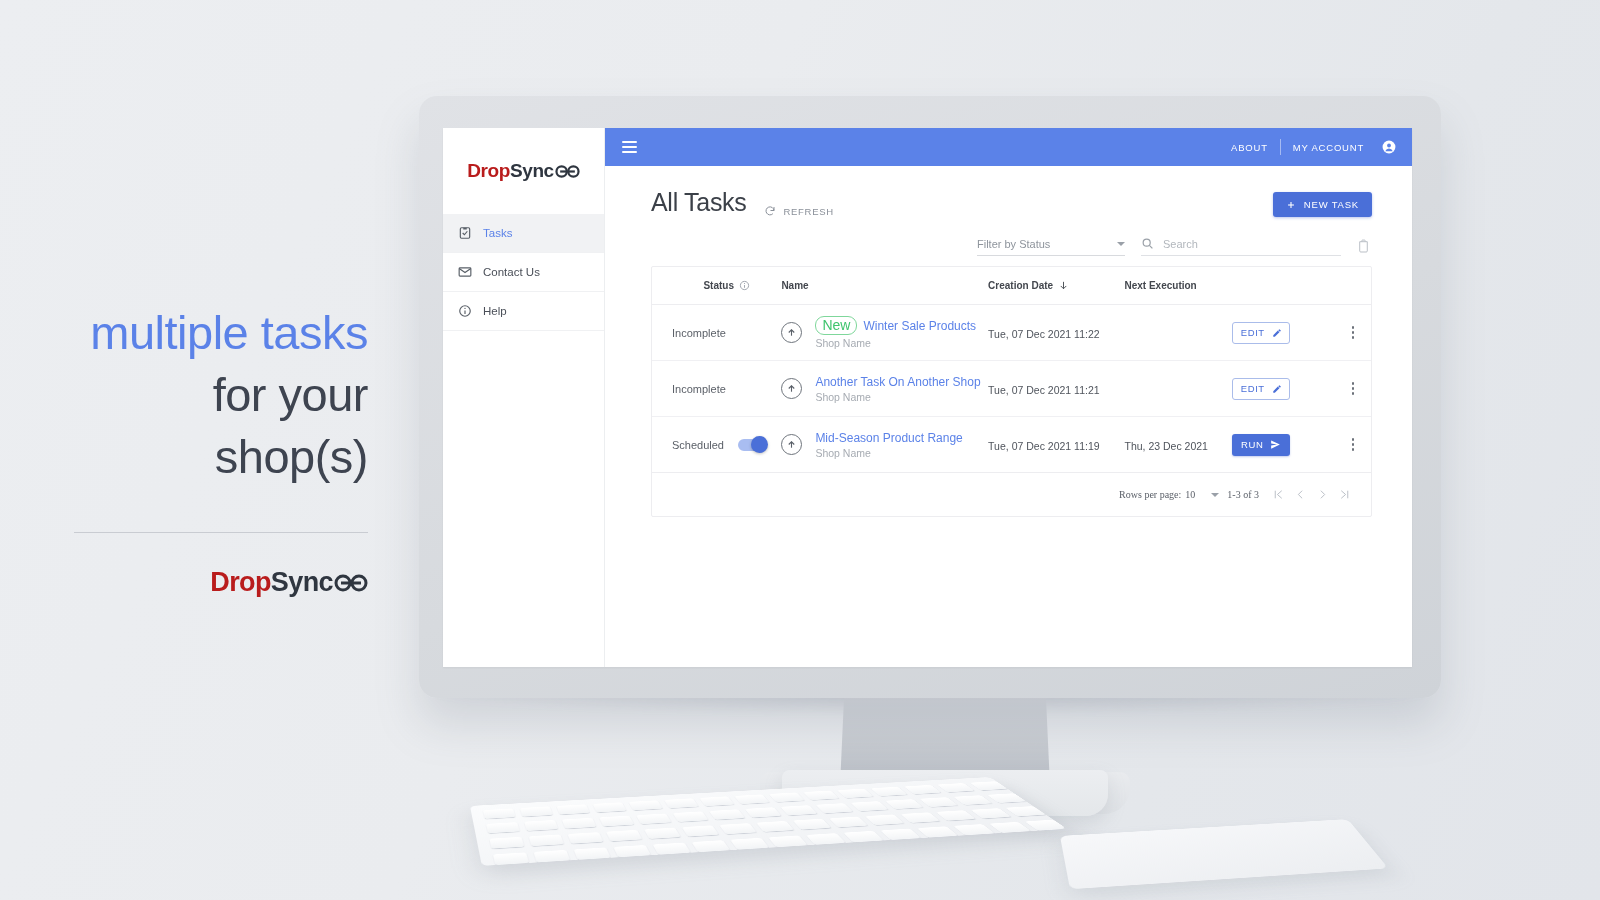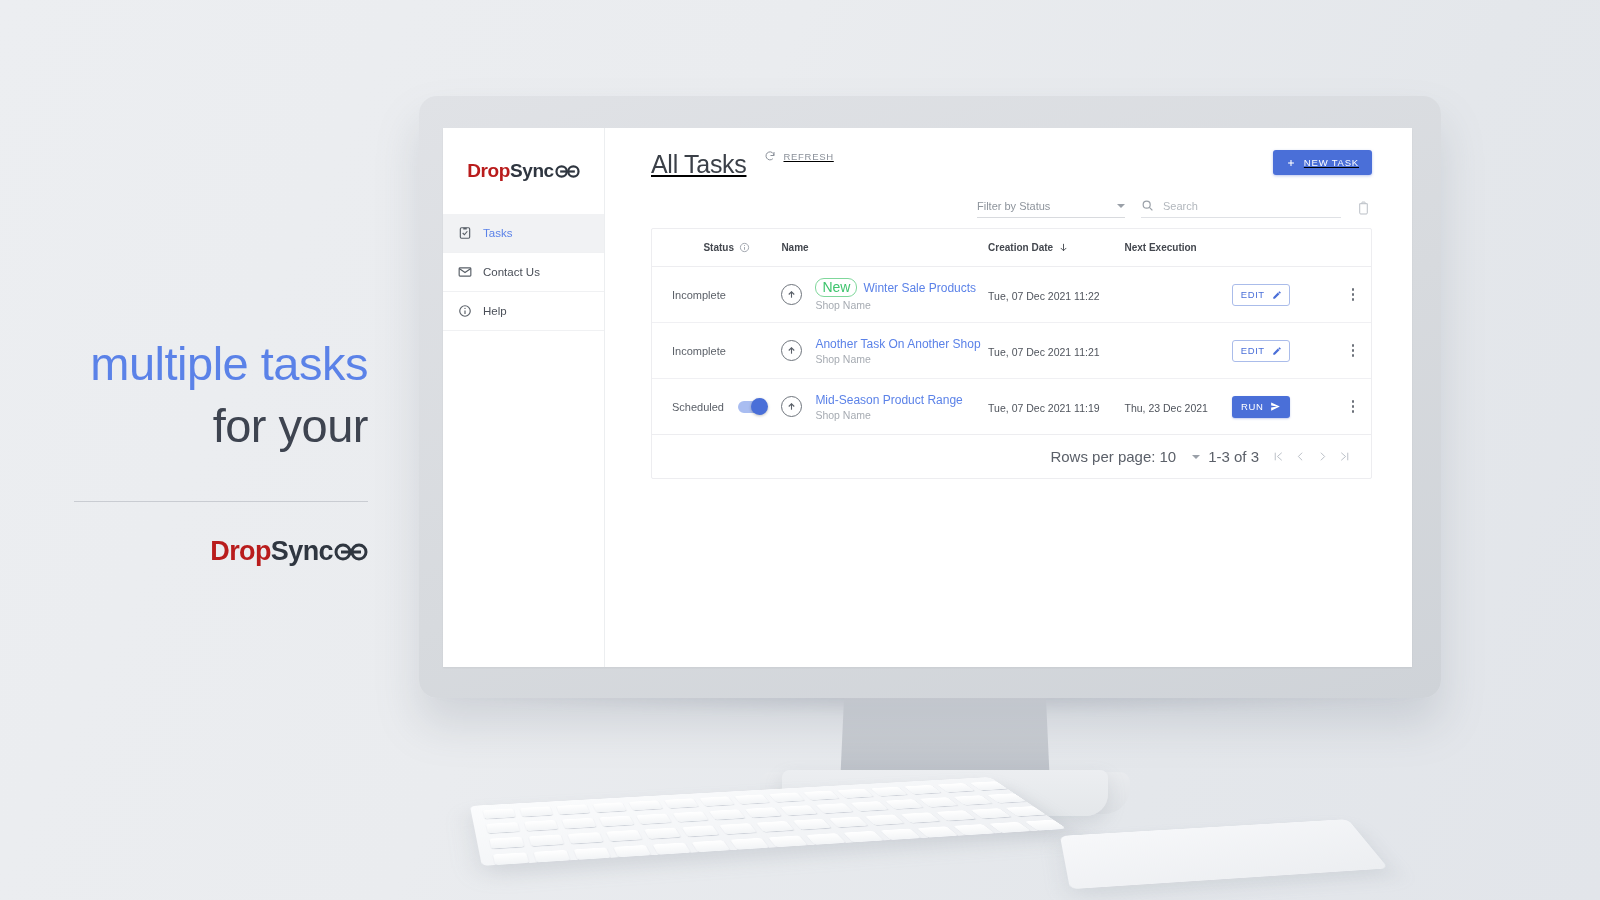--- a/index.html
+++ b/index.html
@@ -156,21 +156,21 @@
   .hamburger i { display:block; width: 15px; height: 2px; background: #fff; border-radius: 1px; }
   .appbar-spacer { flex: 1; }
   .appbar-link {
     font-size: 9.5px; letter-spacing: 0.8px; font-weight: 500;
     color: #fff; cursor: pointer; padding: 0 12px;
   }
   .appbar-sep { width: 1px; height: 16px; background: rgba(255,255,255,0.45); }
   .account-wrap { display:flex; align-items:center; gap:6px; padding-right: 2px; cursor:pointer;}
 
   .content { flex: 1; padding: 22px 40px 0 46px; }
-  .page-head { display: flex; align-items: flex-start; gap: 18px; text-decoration: underline; }
+  .page-head { display: flex; align-items: flex-end; gap: 18px; }
   .page-title { font-size: 25px; font-weight: 400; color: #3b4048; letter-spacing: -0.3px; }
   .refresh-btn {
     display: flex; align-items: center; gap: 7px;
     font-size: 9.5px; letter-spacing: 0.7px; color: #8a9099; font-weight: 500;
     cursor: pointer;
   }
   .newtask-btn {
     margin-left: auto;
     background: #4a6fd8; color: #fff;
     font-size: 9.5px; letter-spacing: 0.8px; font-weight: 500;
@@ -270,35 +270,36 @@
     cursor: pointer; font-family: inherit;
     box-shadow: 0 1px 2px rgba(60,90,200,0.3);
   }
   .kebab { display: flex; flex-direction: column; gap: 2.5px; align-items: center; cursor: pointer; }
   .kebab i { width: 2.6px; height: 2.6px; border-radius: 50%; background: #6b7079; display: block; }
 
   
   .paginator {
     display: flex; align-items: center; justify-content: flex-end;
     height: 43px; padding-right: 16px;
-    font-size: 15px; color: #5b6069;
+    font-size: 10px; color: #5b6069; font-family: Liberation Serif, serif;
   }
   .rpp-select { display: flex; align-items: center; gap: 16px; margin-left: 4px; cursor: pointer; }
   .pg-btn { width: 22px; height: 22px; display:flex; align-items:center; justify-content:center; color:#b9bec5; cursor:pointer; }
   .pg-range { margin: 0 8px; }
 
   svg { display: block; }
 </style>
 </head>
 <body>
 
 <div class="promo">
   <div class="promo-headline">
     <span class="hl">multiple tasks</span>
     <span class="ln">for  your</span>
+    <span class="ln">shop(s)</span>
   </div>
   <div class="promo-rule"></div>
   <div class="promo-logo">
     <span class="logo-drop">Drop</span>
       <span class="logo-sync">Sync</span>
     <span class="logo-mark">
       <svg width="34" height="20" viewBox="0 0 34 20">
         <circle cx="9" cy="10" r="7" fill="none" stroke="#2f3640" stroke-width="3"></circle>
         <circle cx="25" cy="10" r="7" fill="none" stroke="#2f3640" stroke-width="3"></circle>
         <rect x="7" y="8.5" width="20" height="3" fill="#2f3640"></rect>
@@ -428,20 +429,40 @@
             <line x1="12" y1="11" x2="12" y2="17"></line>
             <circle cx="12" cy="7.6" r="1.1" fill="currentColor" stroke="none"></circle>
         </svg>
       </span>
       <span>Help</span>
     </div>
   </aside>
 
   <div class="main">
 
+    <div class="appbar">
+      <div class="hamburger">
+          <i></i>
+          <i></i>
+          <i></i>
+        </div>
+      <div class="appbar-spacer"></div>
+      <div class="appbar-link">ABOUT</div>
+      <div class="appbar-sep"></div>
+      <div class="account-wrap">
+        <span class="appbar-link">MY ACCOUNT</span>
+        <span>
+          <svg width="14" height="14" viewBox="0 0 24 24" fill="#fff">
+            <circle cx="12" cy="12" r="11"></circle>
+            <circle cx="12" cy="9.4" r="3.3" fill="#5b82e8"></circle>
+            <path d="M5.6 19.2a6.8 6.8 0 0 1 12.8 0z" fill="#5b82e8"></path>
+          </svg>
+        </span>
+      </div>
+    </div>
 
     <div class="content">
 
       <div class="page-head">
         <div class="page-title">All Tasks</div>
         <div class="refresh-btn">
           <span>
             <svg width="12" height="12" viewBox="0 0 24 24" fill="none" stroke="#8a9099" stroke-width="2">
               <path d="M20 11a8 8 0 1 0-2.3 6.4"></path>
                 <polyline points="20,4 20,11 13,11"></polyline>

